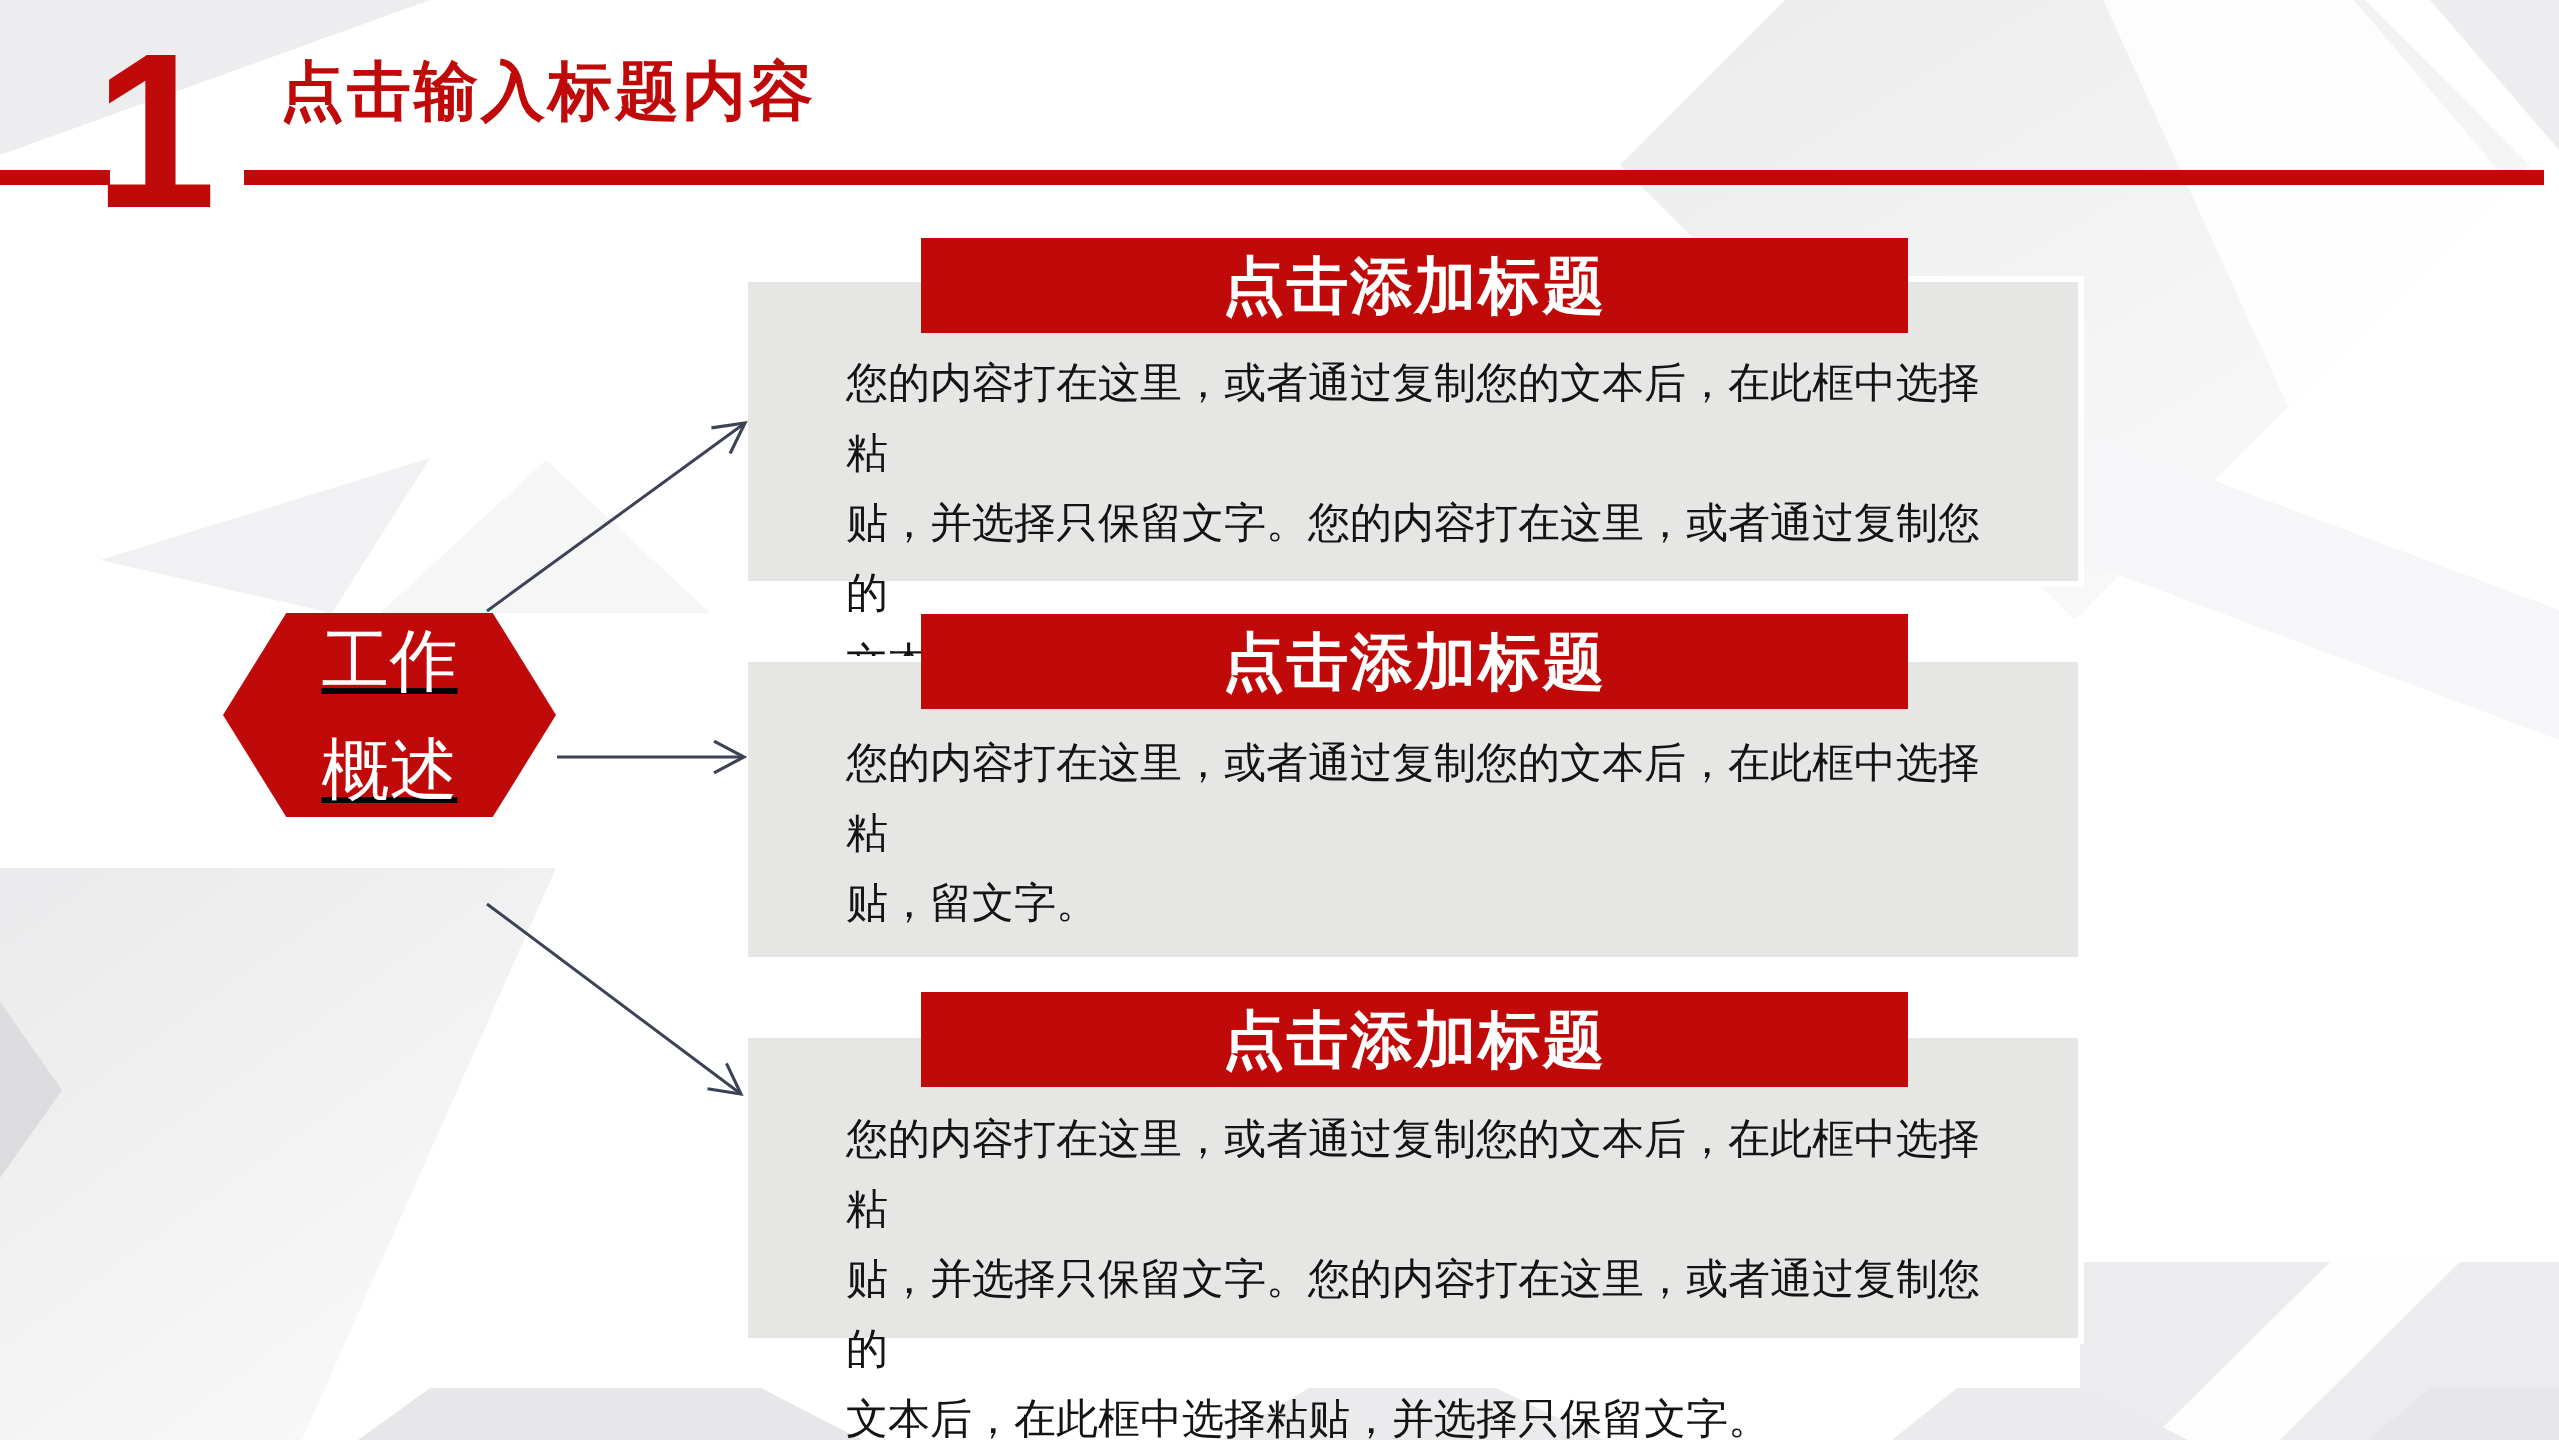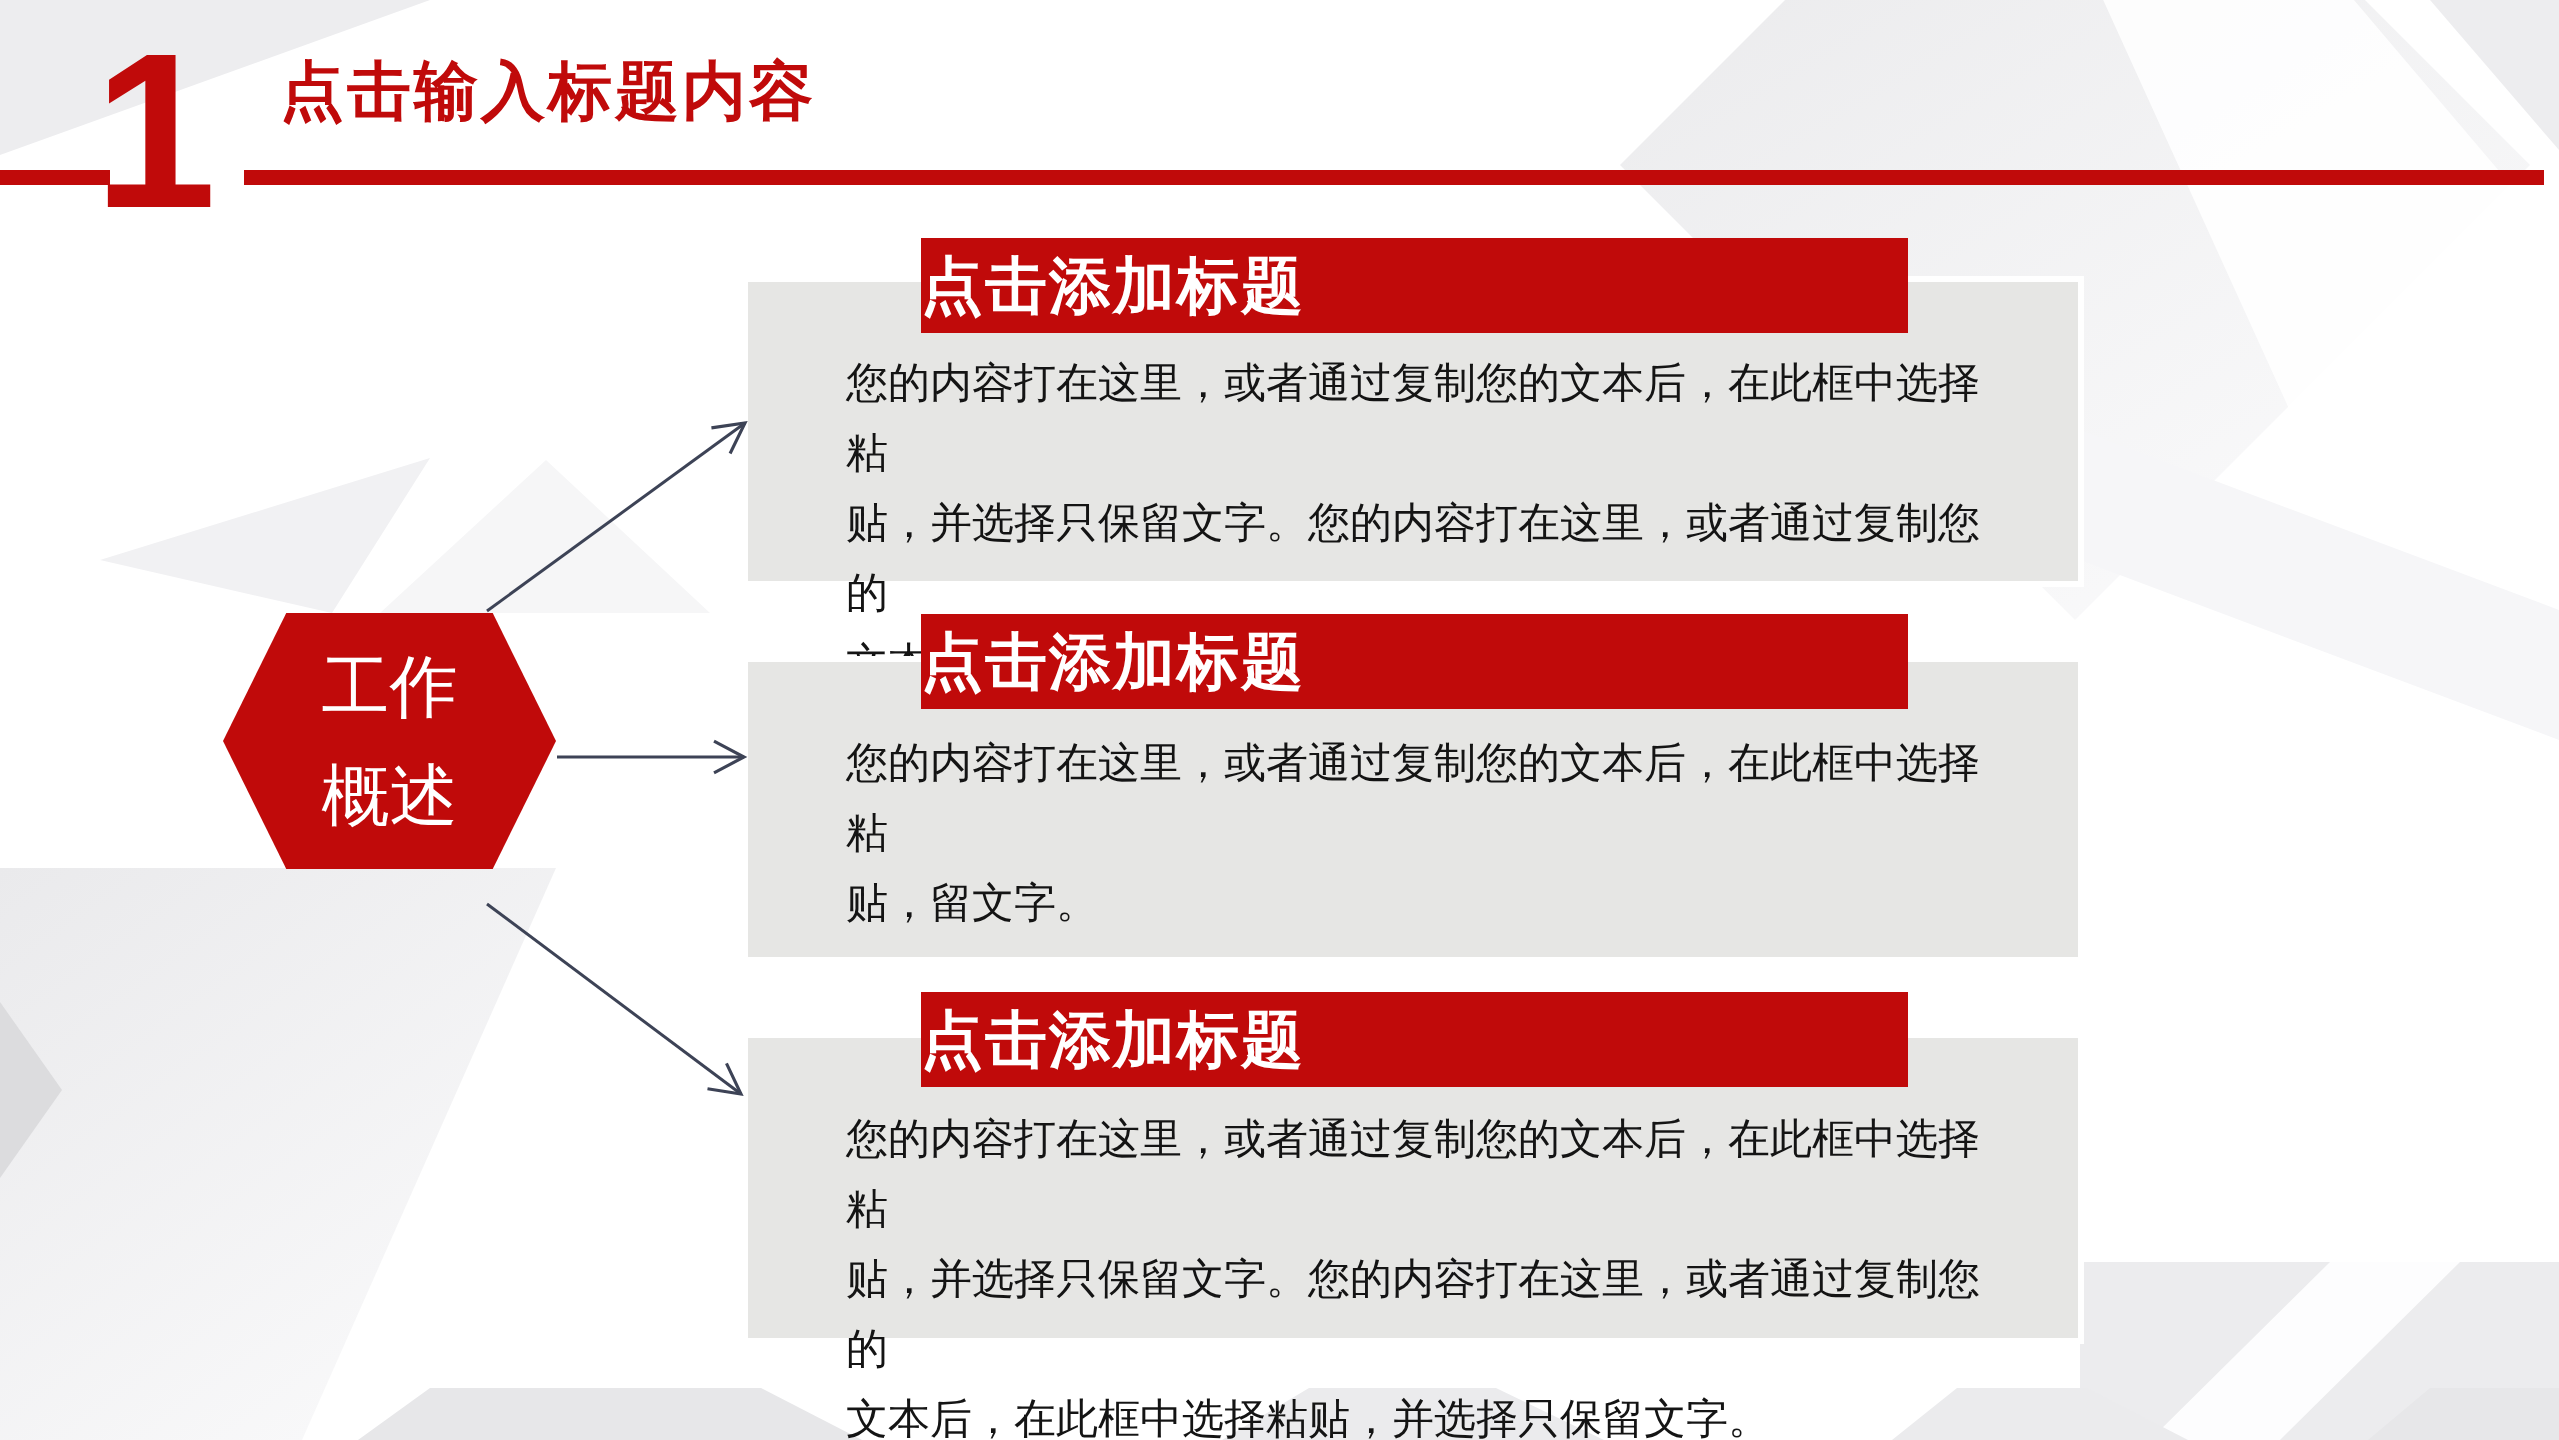--- a/index.html
+++ b/index.html
@@ -25,45 +25,46 @@
     font-size:220px;line-height:1;font-weight:700;color:var(--red);
   }
   .sec-title{
     position:absolute;left:280px;top:48px;
     font-size:64px;font-weight:700;color:var(--red);letter-spacing:3px;white-space:nowrap;
   }
   .sec-rule{position:absolute;left:244px;top:170px;width:2300px;height:15px;background:var(--red);}
 
   
   .hex{
-    position:absolute;left:223px;top:613px;width:333px;height:256px;
+    position:absolute;left:223px;top:613px;width:333px;height:204px;
     background:var(--red);
     clip-path:polygon(19% 0,81% 0,100% 50%,81% 100%,19% 100%,0 50%);
     display:flex;align-items:center;justify-content:center;text-align:left;
     z-index:4;
+    text-decoration:underline;
   }
   .hex-label{color:#ffffff;font-size:68px;line-height:109px;font-weight:400;}
 
   
   .arrows{position:absolute;left:0;top:0;width:2559px;height:1440px;pointer-events:none;z-index:3;}
 
   
   .box{
     position:absolute;left:748px;width:1330px;
     background:var(--panel);
     box-shadow:0 0 0 6px #ffffff;
     z-index:1;
   }
   .box1{top:282px;height:299px;}
   .box2{top:662px;height:295px;}
   .box3{top:1038px;height:300px;}
   .box-title{
     position:absolute;left:173px;width:987px;height:95px;margin:0;
     background:var(--red);color:#ffffff;
-    font-size:62px;font-weight:700;line-height:95px;
+    font-size:62px;font-weight:700;text-align:center;line-height:95px;
     letter-spacing:2px;white-space:nowrap;
     z-index:2;
   }
   .box1 .box-title{top:-44px;}
   .box2 .box-title{top:-48px;}
   .box3 .box-title{top:-46px;}
   .box-body{
     margin:0;padding:66px 60px 0 98px;
     font-size:42px;line-height:70px;color:var(--ink);
     font-weight:400;

